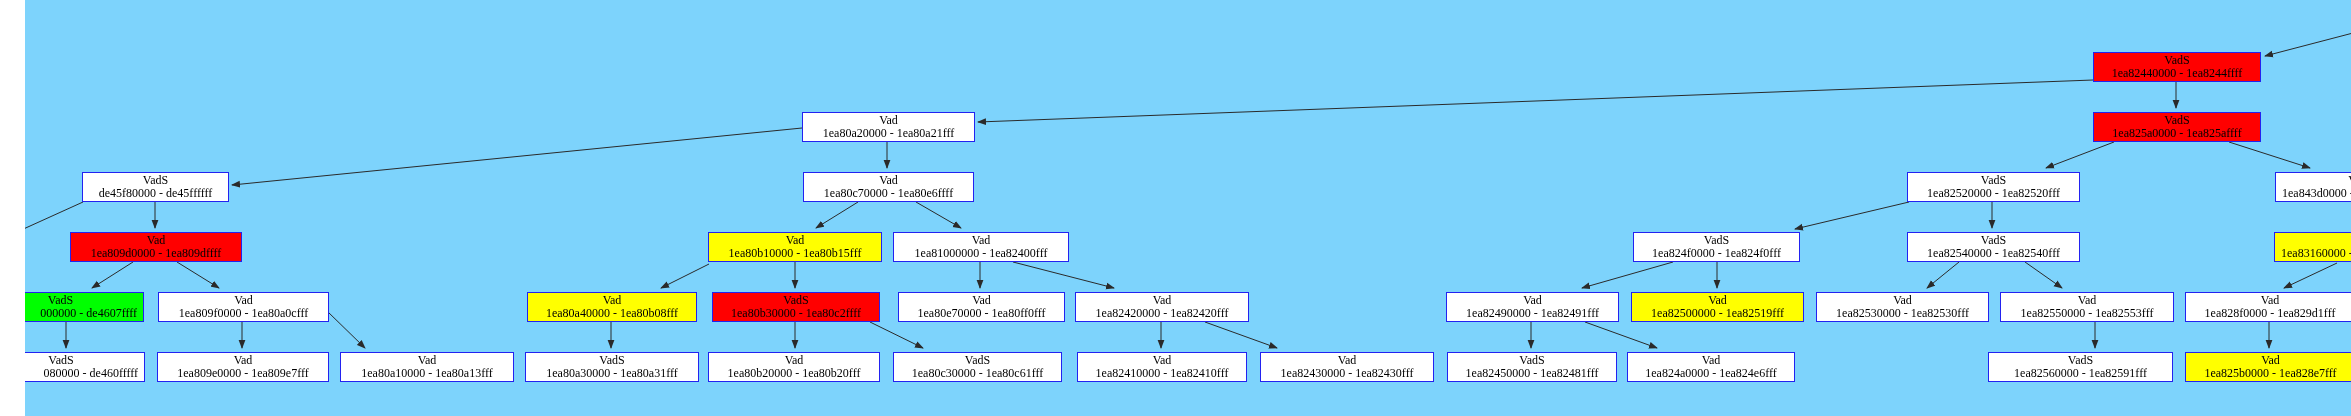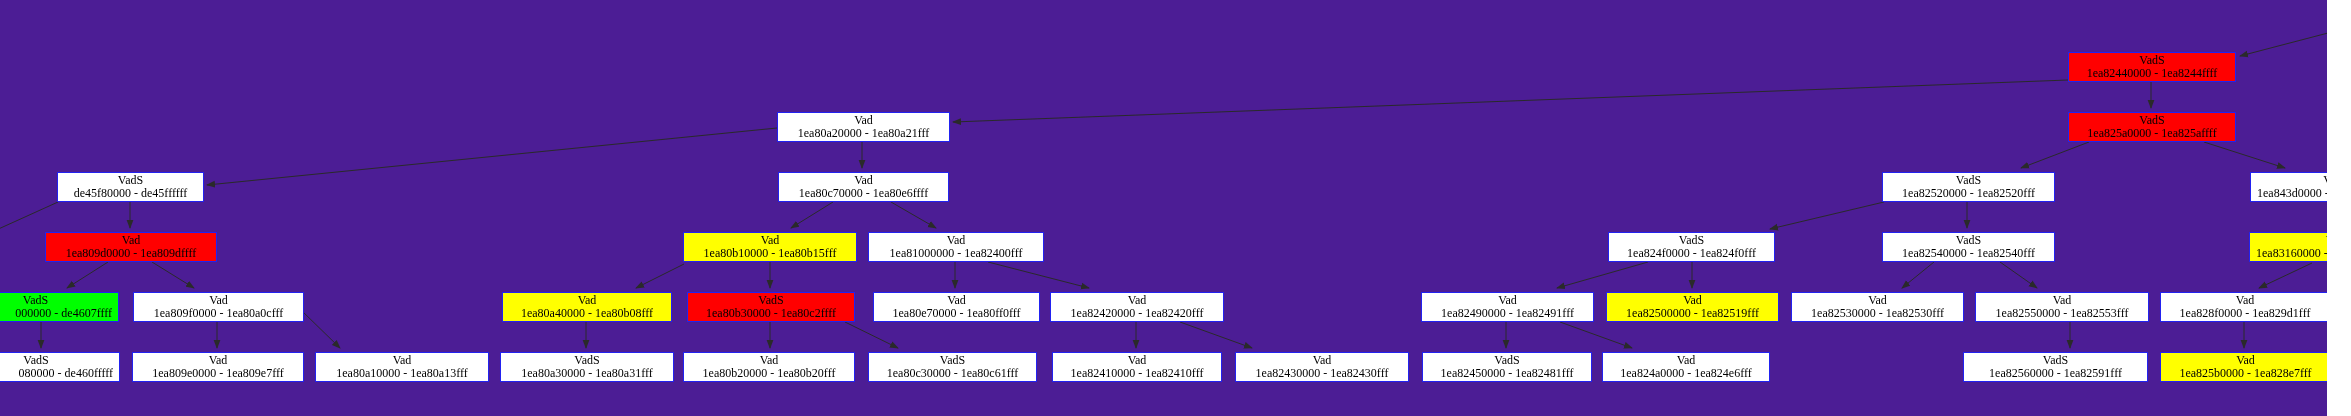--- a/index.html
+++ b/index.html
@@ -1,21 +1,22 @@
 <!DOCTYPE html>
 <html><head>
 <meta charset="utf-8">
 <style>
   html,body{margin:0;padding:0;background:#ffffff;}
   #canvas{
     position:relative;
     width:2327px;height:416px;
-    background:#4c1d95;
+    background:#7dd3fc;
     overflow:hidden;
     font-family:"Liberation Serif", serif;
+    margin-left:25px;
   }
   #edges{position:absolute;left:0;top:0;width:2351px;height:416px;}
   .node{
     position:absolute;
     height:28px;
     border:1px solid #2222f0;
     background:#ffffff;
     display:flex;
     flex-direction:column;
     justify-content:center;

